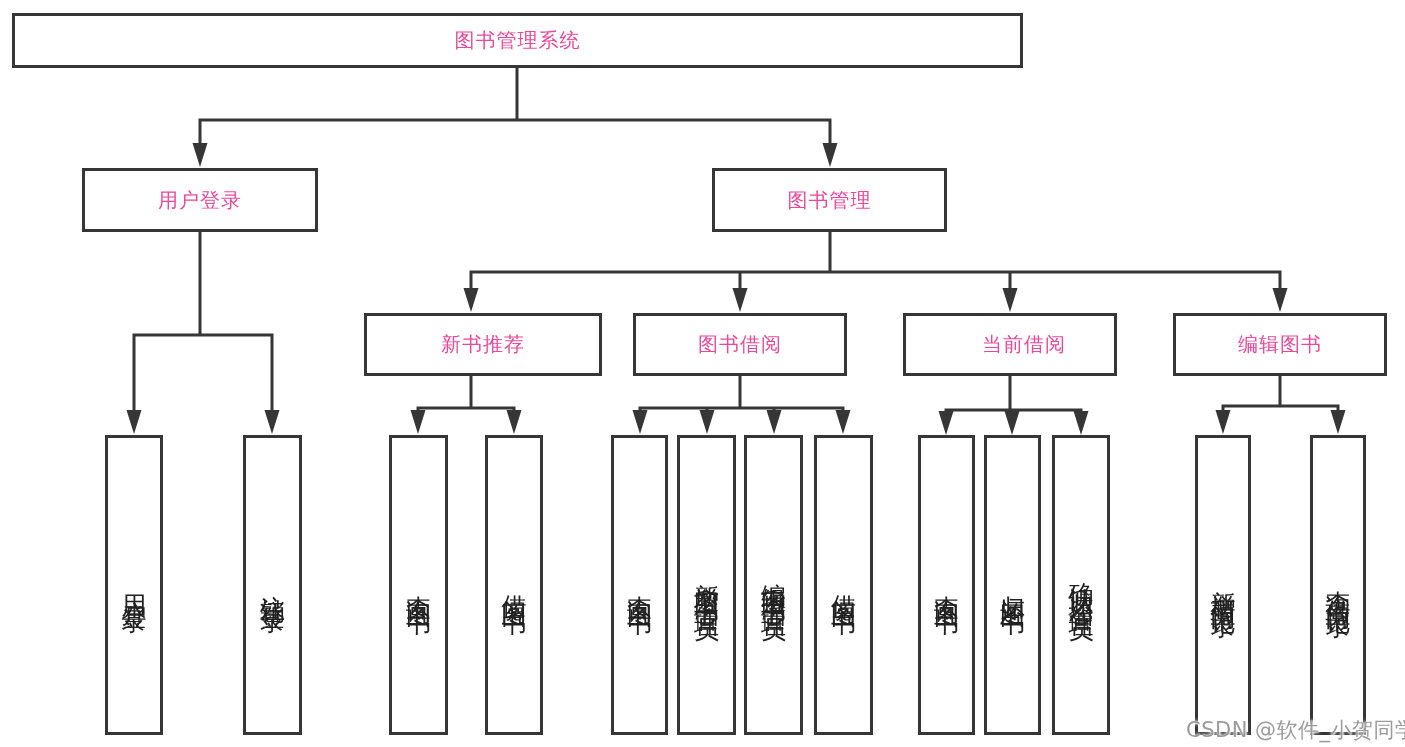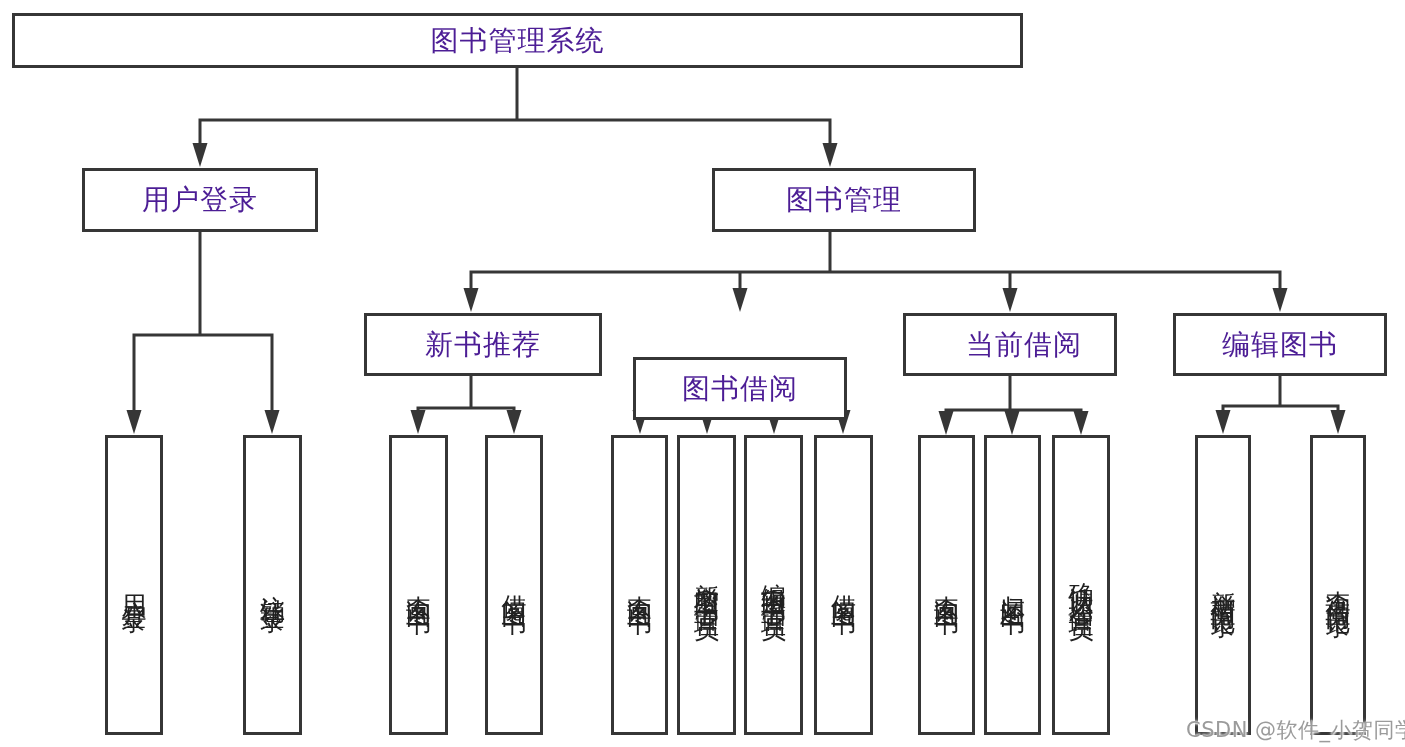--- a/index.html
+++ b/index.html
@@ -23,22 +23,22 @@
     height: 747px;
   }
   .box {
     position: absolute;
     box-sizing: border-box;
     border: 3px solid #363636;
     background: #ffffff;
     display: flex;
     align-items: center;
     justify-content: center;
-    color: #4c1d95;
-    font-size: 28px;
+    color: #ec4899;
+    font-size: 20px;
     letter-spacing: 1px;
     white-space: nowrap;
   }
   .vbox {
     position: absolute;
     box-sizing: border-box;
     border: 3px solid #363636;
     background: #ffffff;
     display: flex;
     align-items: center;
@@ -115,28 +115,28 @@
       </g>
     </svg>
 
   <div class="box" style="left:12px; top:13px; width:1011px; height:55px;">
     <span>图书管理系统</span>
   </div>
 
   <div class="box" style="left:82px; top:168px; width:236px; height:64px;">
     <span>用户登录</span>
   </div>
-  <div class="box" style="left:712px; top:168px; width:264px; height:64px;">
+  <div class="box" style="left:712px; top:168px; width:235px; height:64px;">
     <span>图书管理</span>
   </div>
 
   <div class="box" style="left:364px; top:313px; width:238px; height:63px;">
     <span>新书推荐</span>
   </div>
-  <div class="box" style="left:633px; top:313px; width:214px; height:63px;margin-top:44px;">
+  <div class="box" style="left:633px; top:313px; width:214px; height:63px;">
     <span>图书借阅</span>
   </div>
   <div class="box" style="left:903px; top:313px; width:214px; height:63px;padding-left:28px;">
     <span>当前借阅</span>
   </div>
   <div class="box" style="left:1173px; top:313px; width:214px; height:63px;">
     <span>编辑图书</span>
   </div>
 
   <div class="vbox" style="left:105px; width:58px;">

